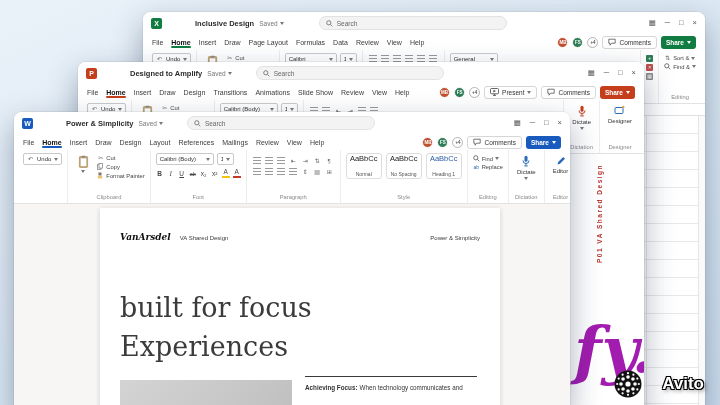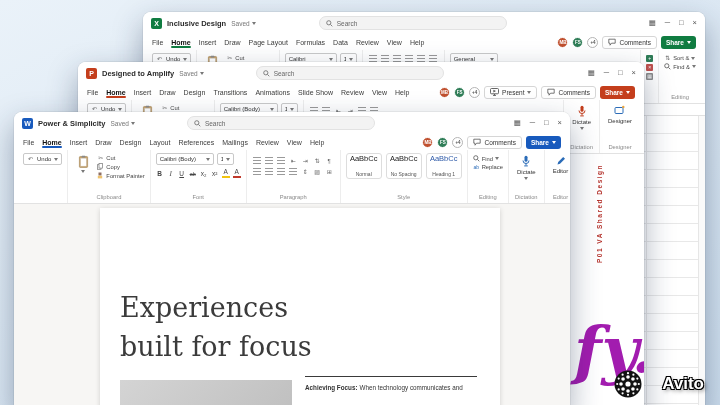--- a/index.html
+++ b/index.html
@@ -11,21 +11,21 @@
   .window { position:absolute; background:#fff; border-radius:8px;
             box-shadow:0 12px 30px rgba(25,45,75,.38), 0 0 0 1px rgba(0,0,0,.05); overflow:hidden; }
   #win-excel { left:143px; top:12px;  width:562px; height:400px; z-index:1; }
   #win-ppt   { left:78px;  top:62px;  width:566px; height:360px; z-index:2; }
   #win-word  { left:14px;  top:112px; width:556px; height:300px; z-index:3; }
 
   .titlebar { height:22px; display:flex; align-items:center; padding:0 8px; position:relative; background:#fff; }
   .app-icon { width:11px; height:11px; border-radius:2px; background:var(--accent);
               color:#fff; font-size:7px; font-weight:bold; display:flex; align-items:center; justify-content:center;
               margin-right:5px; flex:none; }
-  .title-text { font-size:7.5px; font-weight:600; color:#2b2b2b; white-space:nowrap; }
+  .title-text { font-size:7.5px; font-weight:600; color:#2b2b2b; white-space:nowrap;margin-left:28px; }
   .saved { font-size:6.5px; color:#767676; margin-left:5px; display:flex; align-items:center; gap:2px; white-space:nowrap; }
   .caret { display:inline-block; width:0; height:0; border-left:2.5px solid transparent;
            border-right:2.5px solid transparent; border-top:3px solid #777; flex:none; }
   .caret-light { border-top-color:#fff; }
   .search-pill { position:absolute; left:48%; top:4px; transform:translateX(-50%); width:188px; height:14px;
                  background:#f3f3f3; border:1px solid #e2e2e2; border-radius:7px;
                  display:flex; align-items:center; padding-left:6px; gap:4px; }
   .search-text { font-size:6.5px; color:#666; }
   .win-controls { margin-left:auto; display:flex; align-items:center; gap:9px; color:#555; font-size:7.5px; }
   .win-controls span { line-height:1; }
@@ -690,23 +690,28 @@
               </svg>
             <span>Editor</span>
           </div>
         </div>
         <div class="rg-label">Editor</div>
       </div>
 
     </div>
     <div class="doc-area">
       <div class="page">
+        <div class="page-header">
+          <span class="brand">VanArsdel</span>
+          <span>VA Shared Design</span>
+          <span class="hdr-right">Power &amp; Simplicity</span>
+        </div>
         <div class="doc-heading">
+          <div>built for focus</div>
           <div>Experiences</div>
-          <div>built for focus</div>
         </div>
         <div class="doc-col">
           <strong>Achieving Focus:</strong><span>When technology communicates and</span>
         </div>
         <div class="doc-img"></div>
       </div>
     </div>
   </div>
 
   <div class="watermark">

